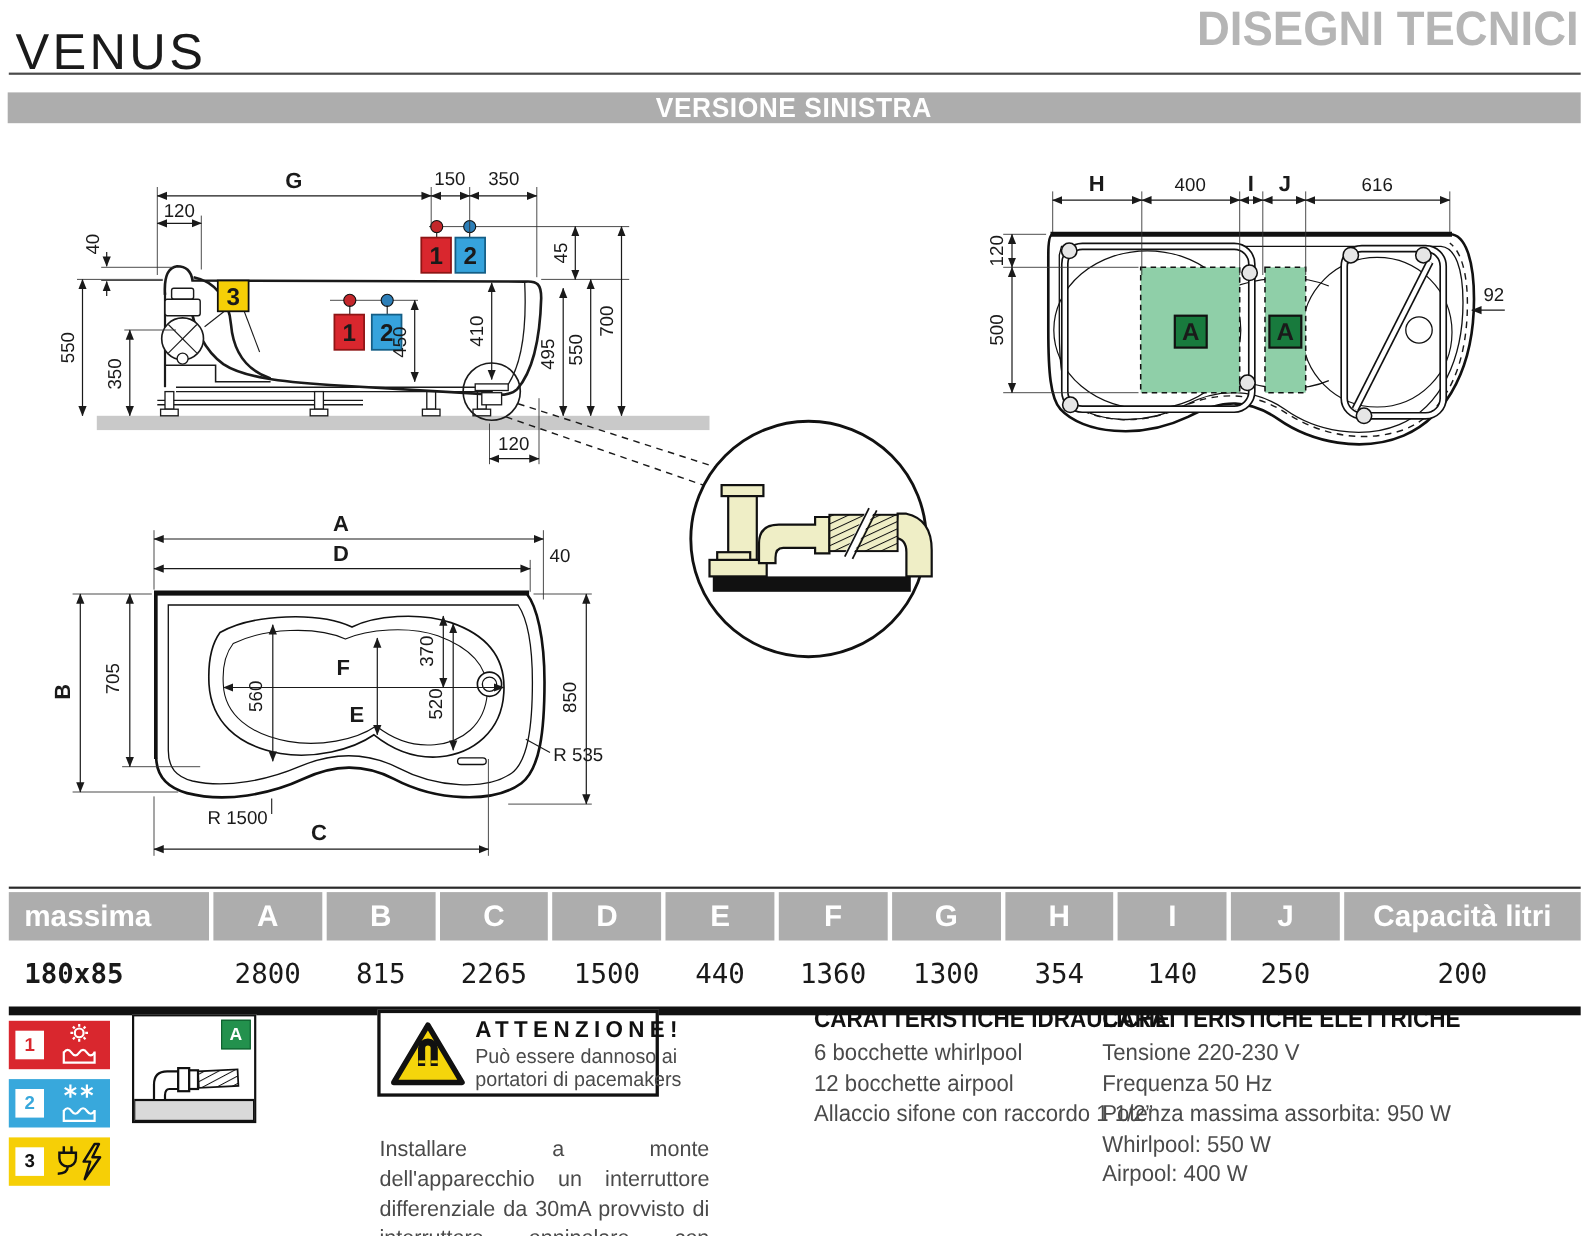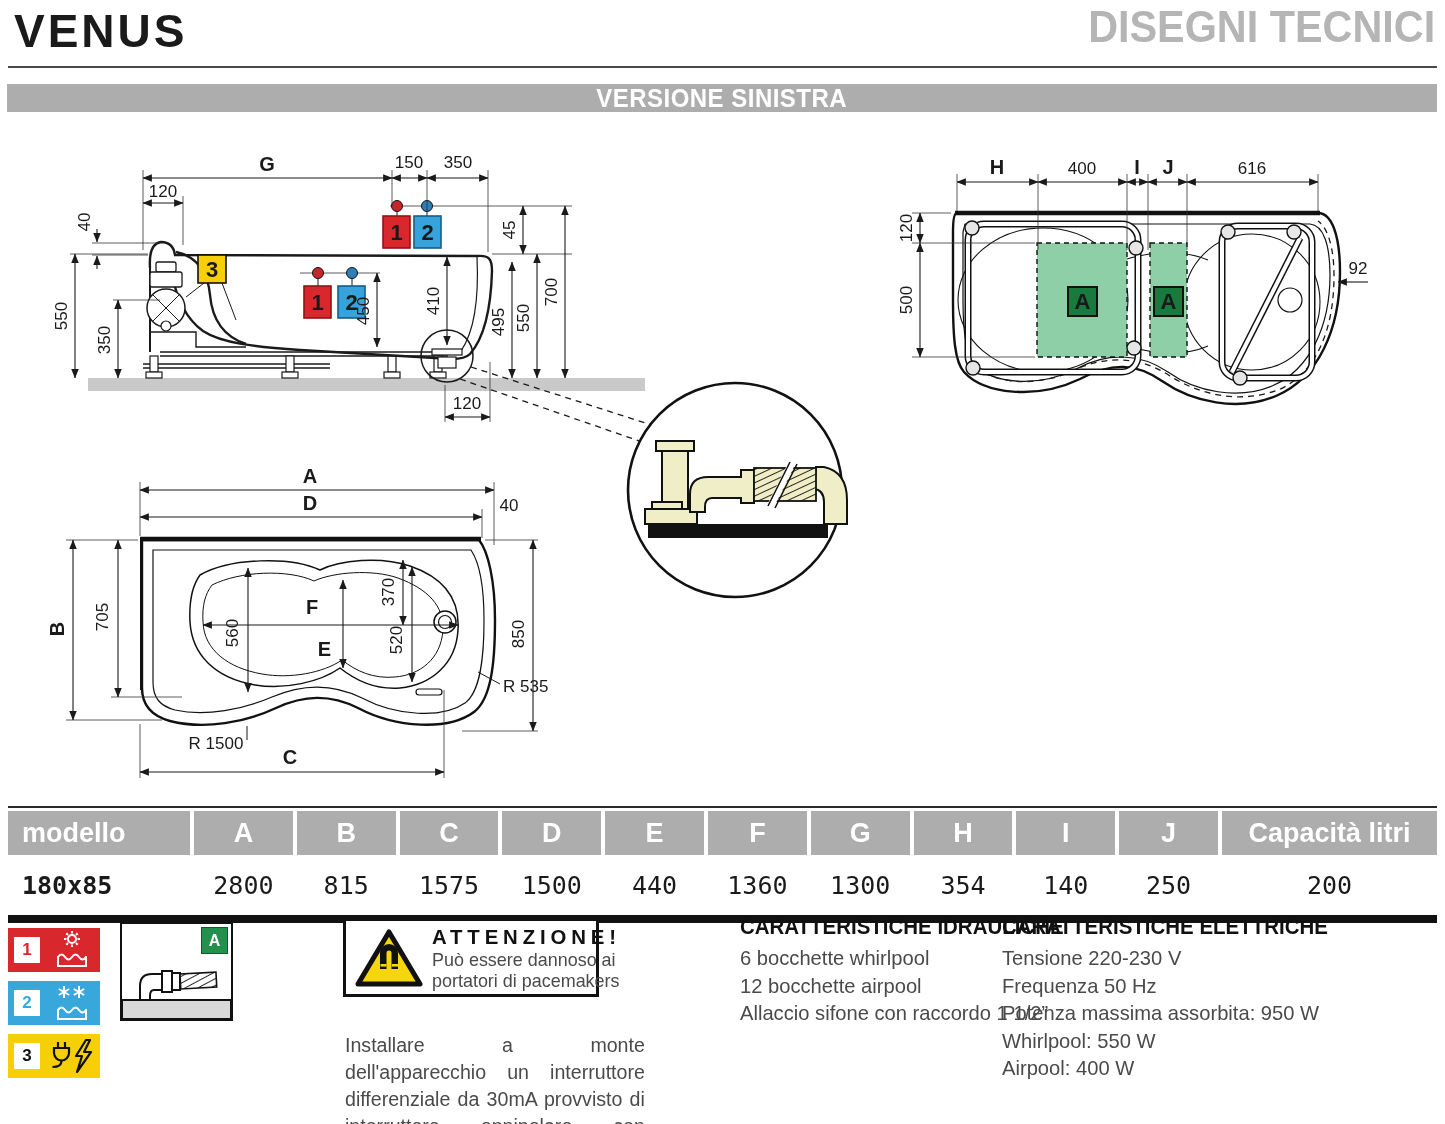--- a/index.html
+++ b/index.html
@@ -1,20 +1,20 @@
 <!DOCTYPE html>
 <html><head>
 <meta charset="utf-8">
 <style>
   html,body{margin:0;padding:0;background:#fff;}
   body{width:1445px;height:1124px;position:relative;overflow:hidden;
        font-family:"Liberation Sans",sans-serif;color:#1a1a1a;}
 
   
-  .hdr-product{position:absolute;left:14px;top:4px;font-size:46px;font-weight:700;
+  .hdr-product{position:absolute;left:14px;top:20px;font-size:46px;font-weight:400;
                letter-spacing:3px;color:#1a1a1a;}
   .hdr-title{position:absolute;right:10px;top:2px;font-size:44px;font-weight:800;
              color:#b5b5b5;letter-spacing:0px;transform:scaleX(.94);transform-origin:right;}
   .hdr-rule{position:absolute;left:8px;right:8px;top:66px;height:0;
             border-top:2px solid #4a4a4a;}
   .banner{position:absolute;left:7px;right:8px;top:84px;height:28px;background:#adadad;
           display:flex;align-items:center;justify-content:center;}
   .banner span{color:#fff;font-weight:bold;font-size:25px;letter-spacing:.5px;
                transform:scaleX(.96);}
 
@@ -352,38 +352,38 @@
 
     <line class="ext" x1="140" y1="724" x2="140" y2="778"></line>
     <line class="ext" x1="444" y1="690" x2="444" y2="778"></line>
     <line class="dim" x1="140" y1="772" x2="444" y2="772"></line>
     <text class="db" x="290" y="764" text-anchor="middle">C</text>
   </g>
 </svg>
 
 <div class="dimtable">
   <div class="thead">
-    <div class="th th-model">modello</div>
+    <div class="th th-model">massima</div>
     <div class="th">A</div>
     <div class="th">B</div>
     <div class="th">C</div>
     <div class="th">D</div>
     <div class="th">E</div>
     <div class="th">F</div>
     <div class="th">G</div>
     <div class="th">H</div>
     <div class="th">I</div>
     <div class="th">J</div>
     <div class="th">Capacità litri</div>
   </div>
   <div class="trow">
     <div class="td td-model">180x85</div>
     <div class="td">2800</div>
     <div class="td">815</div>
-    <div class="td">1575</div>
+    <div class="td">2265</div>
     <div class="td">1500</div>
     <div class="td">440</div>
     <div class="td">1360</div>
     <div class="td">1300</div>
     <div class="td">354</div>
     <div class="td">140</div>
     <div class="td">250</div>
     <div class="td">200</div>
   </div>
   <div class="tbar"></div>

